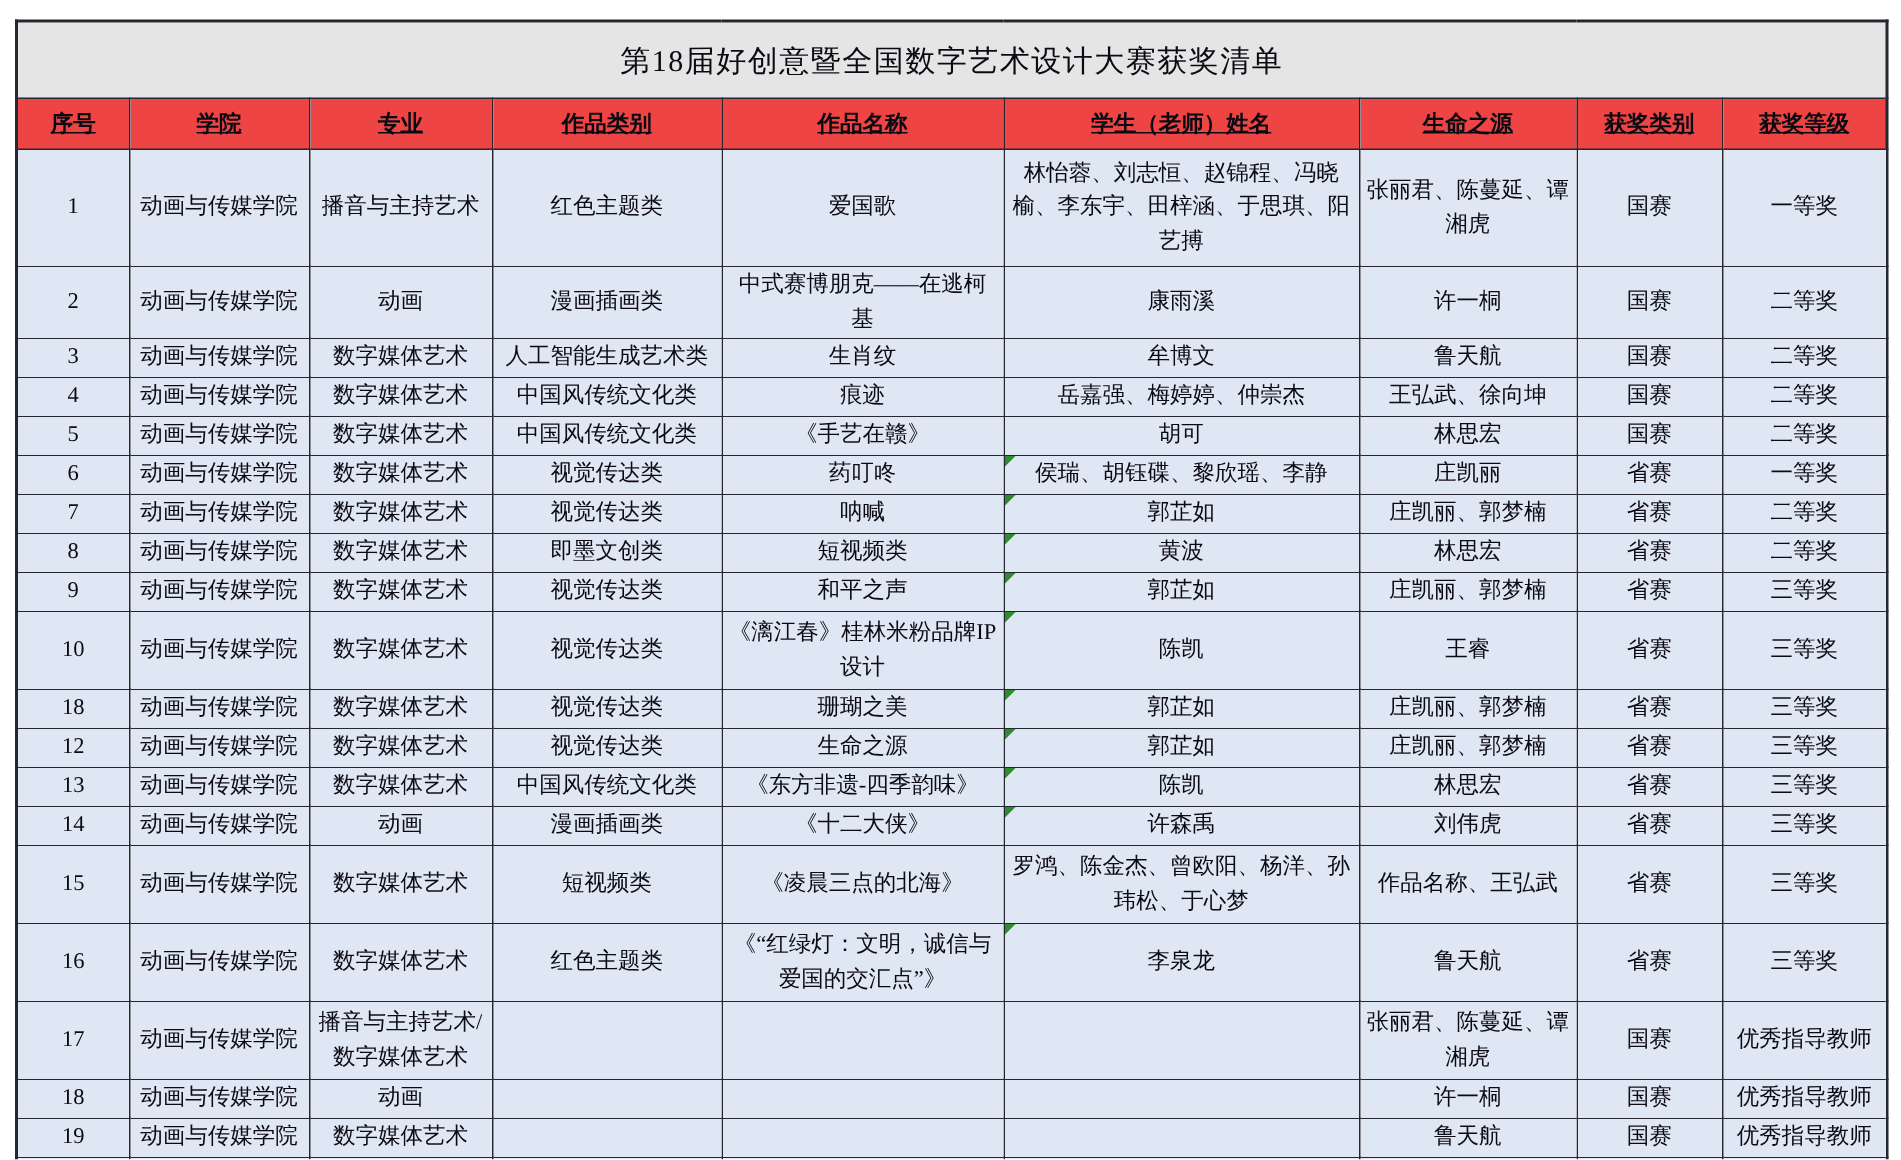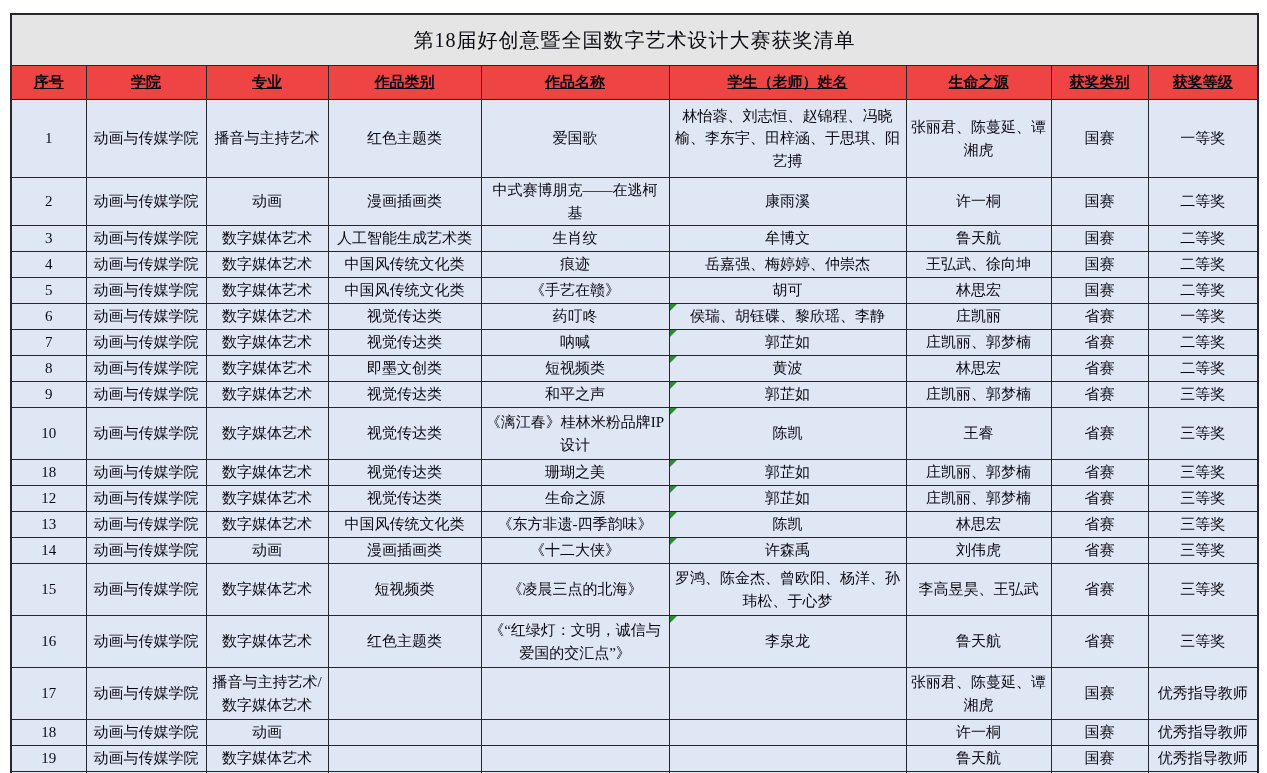--- a/index.html
+++ b/index.html
@@ -258,21 +258,21 @@
           <td>省赛</td>
           <td>三等奖</td>
         </tr>
         <tr>
           <td>15</td>
           <td>动画与传媒学院</td>
           <td>数字媒体艺术</td>
           <td>短视频类</td>
           <td>《凌晨三点的北海》</td>
           <td>罗鸿、陈金杰、曾欧阳、杨洋、孙玮松、于心梦</td>
-          <td>李高昱昊、王弘武</td>
+          <td>作品名称、王弘武</td>
           <td>省赛</td>
           <td>三等奖</td>
         </tr>
         <tr>
           <td>16</td>
           <td>动画与传媒学院</td>
           <td>数字媒体艺术</td>
           <td>红色主题类</td>
           <td>《“红绿灯：文明，诚信与爱国的交汇点”》</td>
           <td>李泉龙<span class="corner-marker"></span></td>

